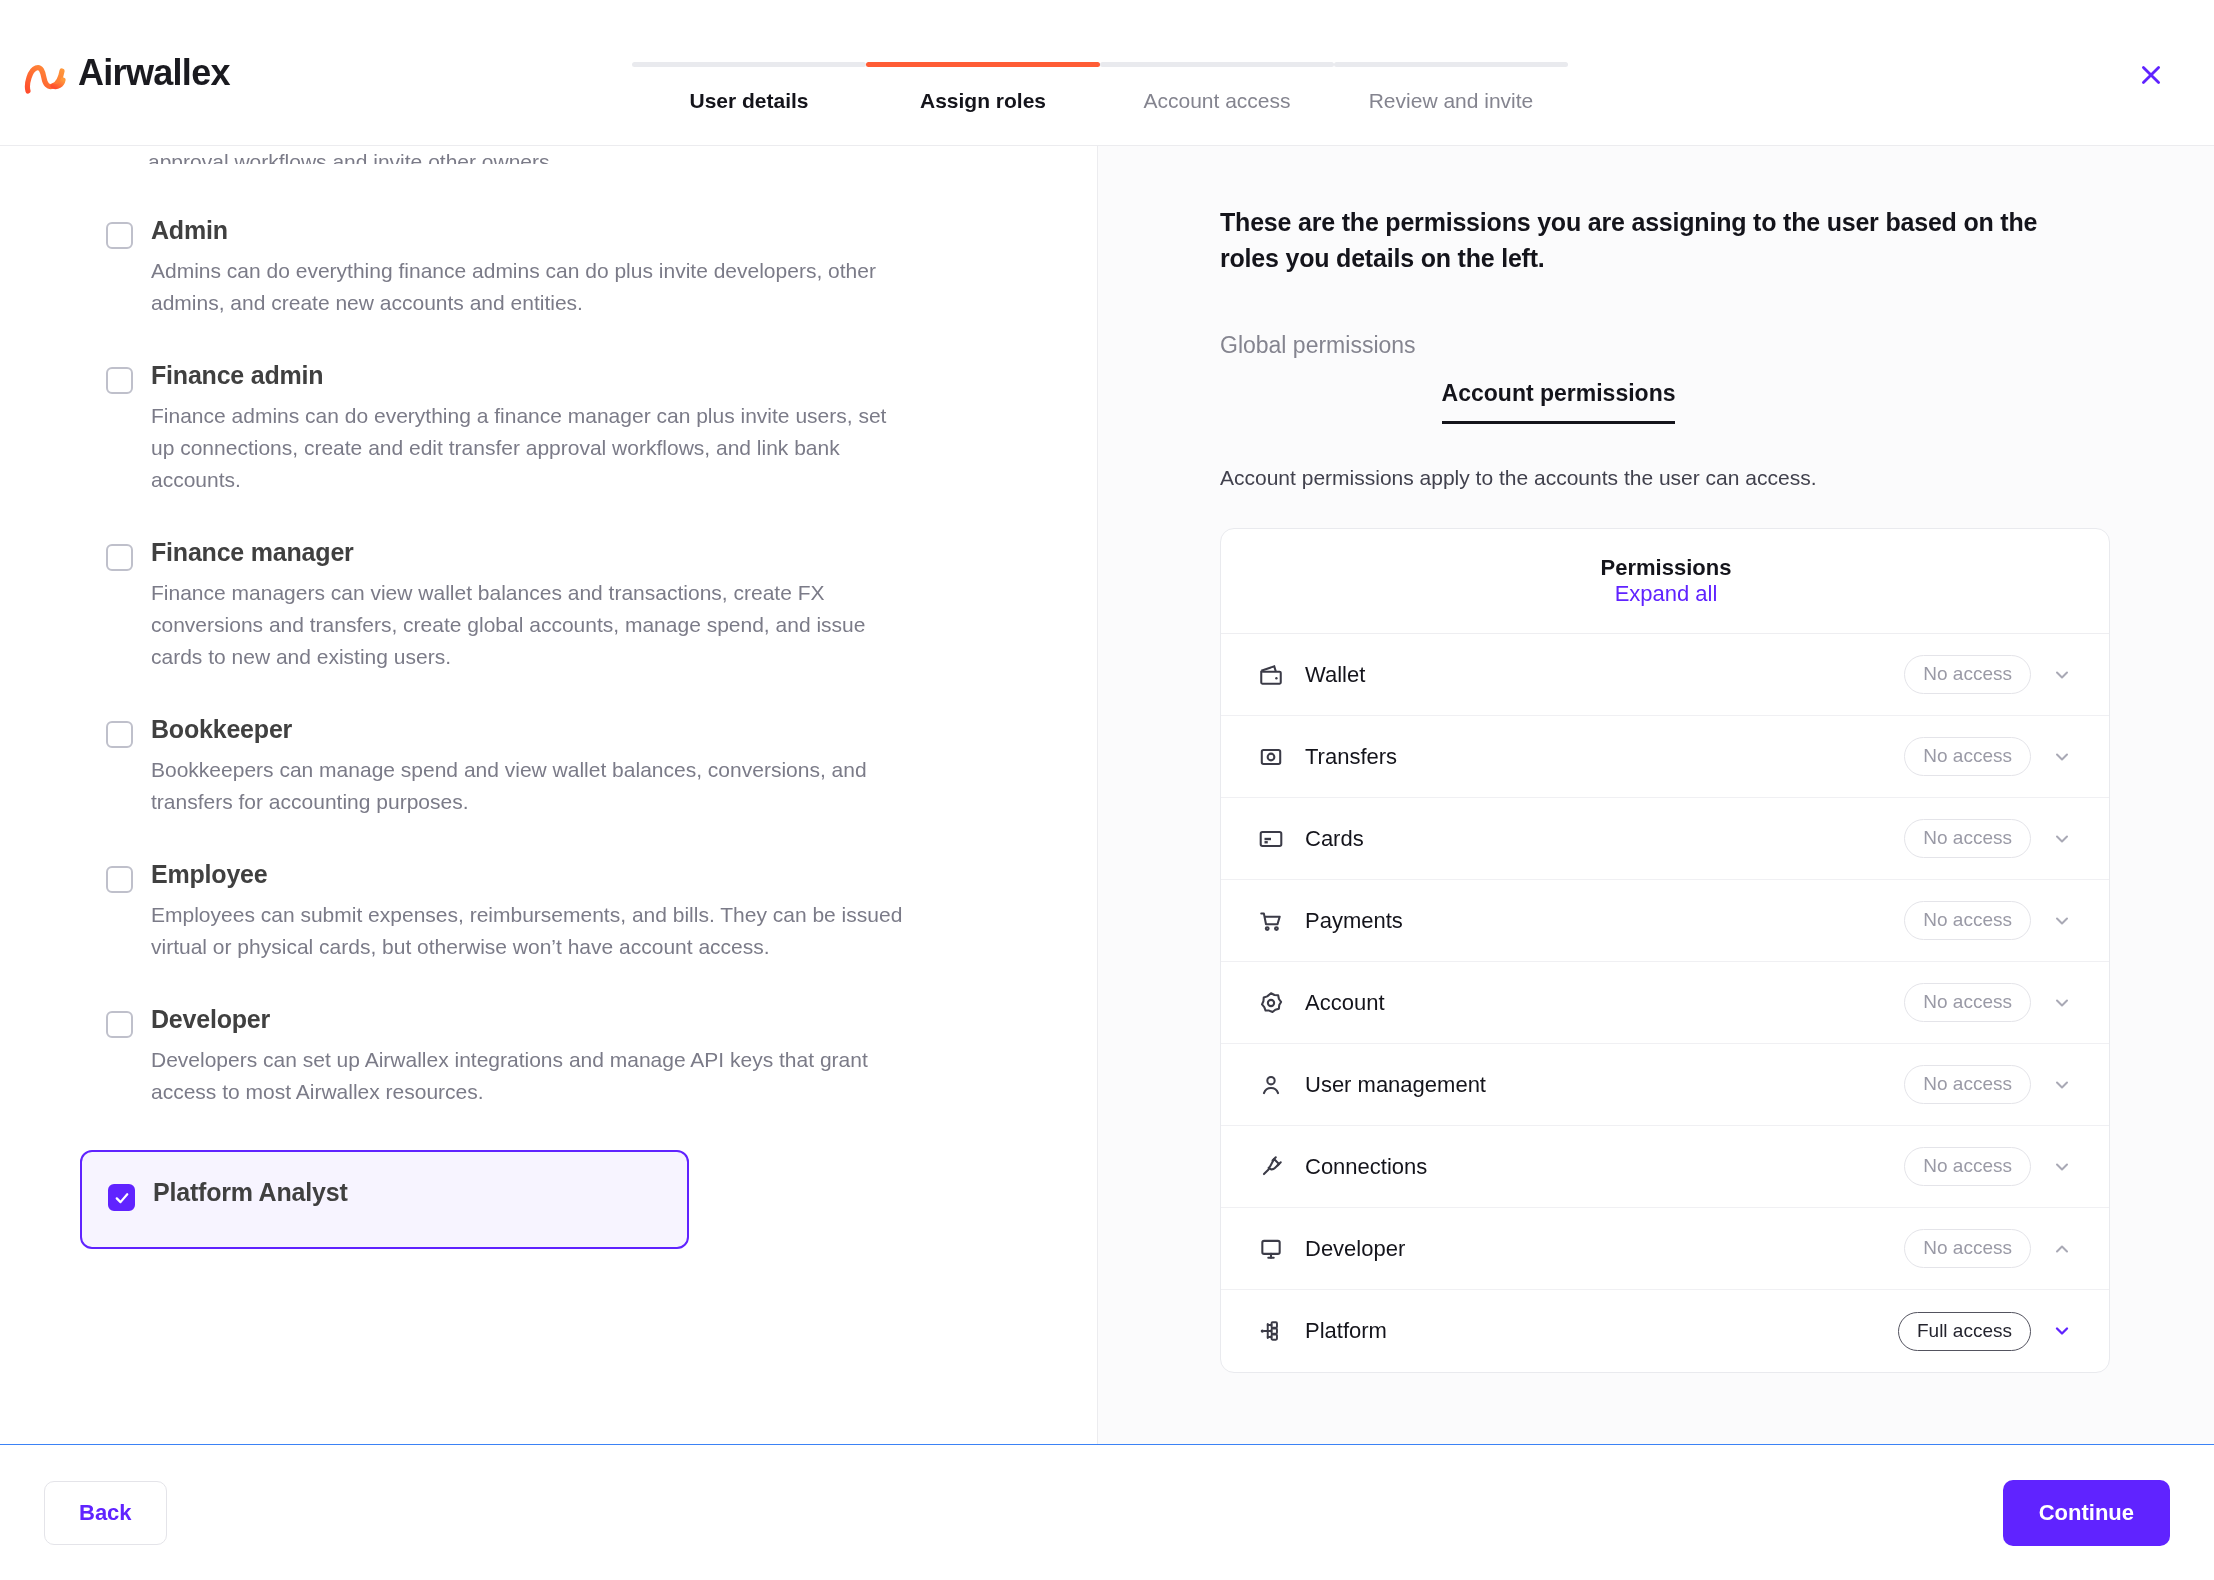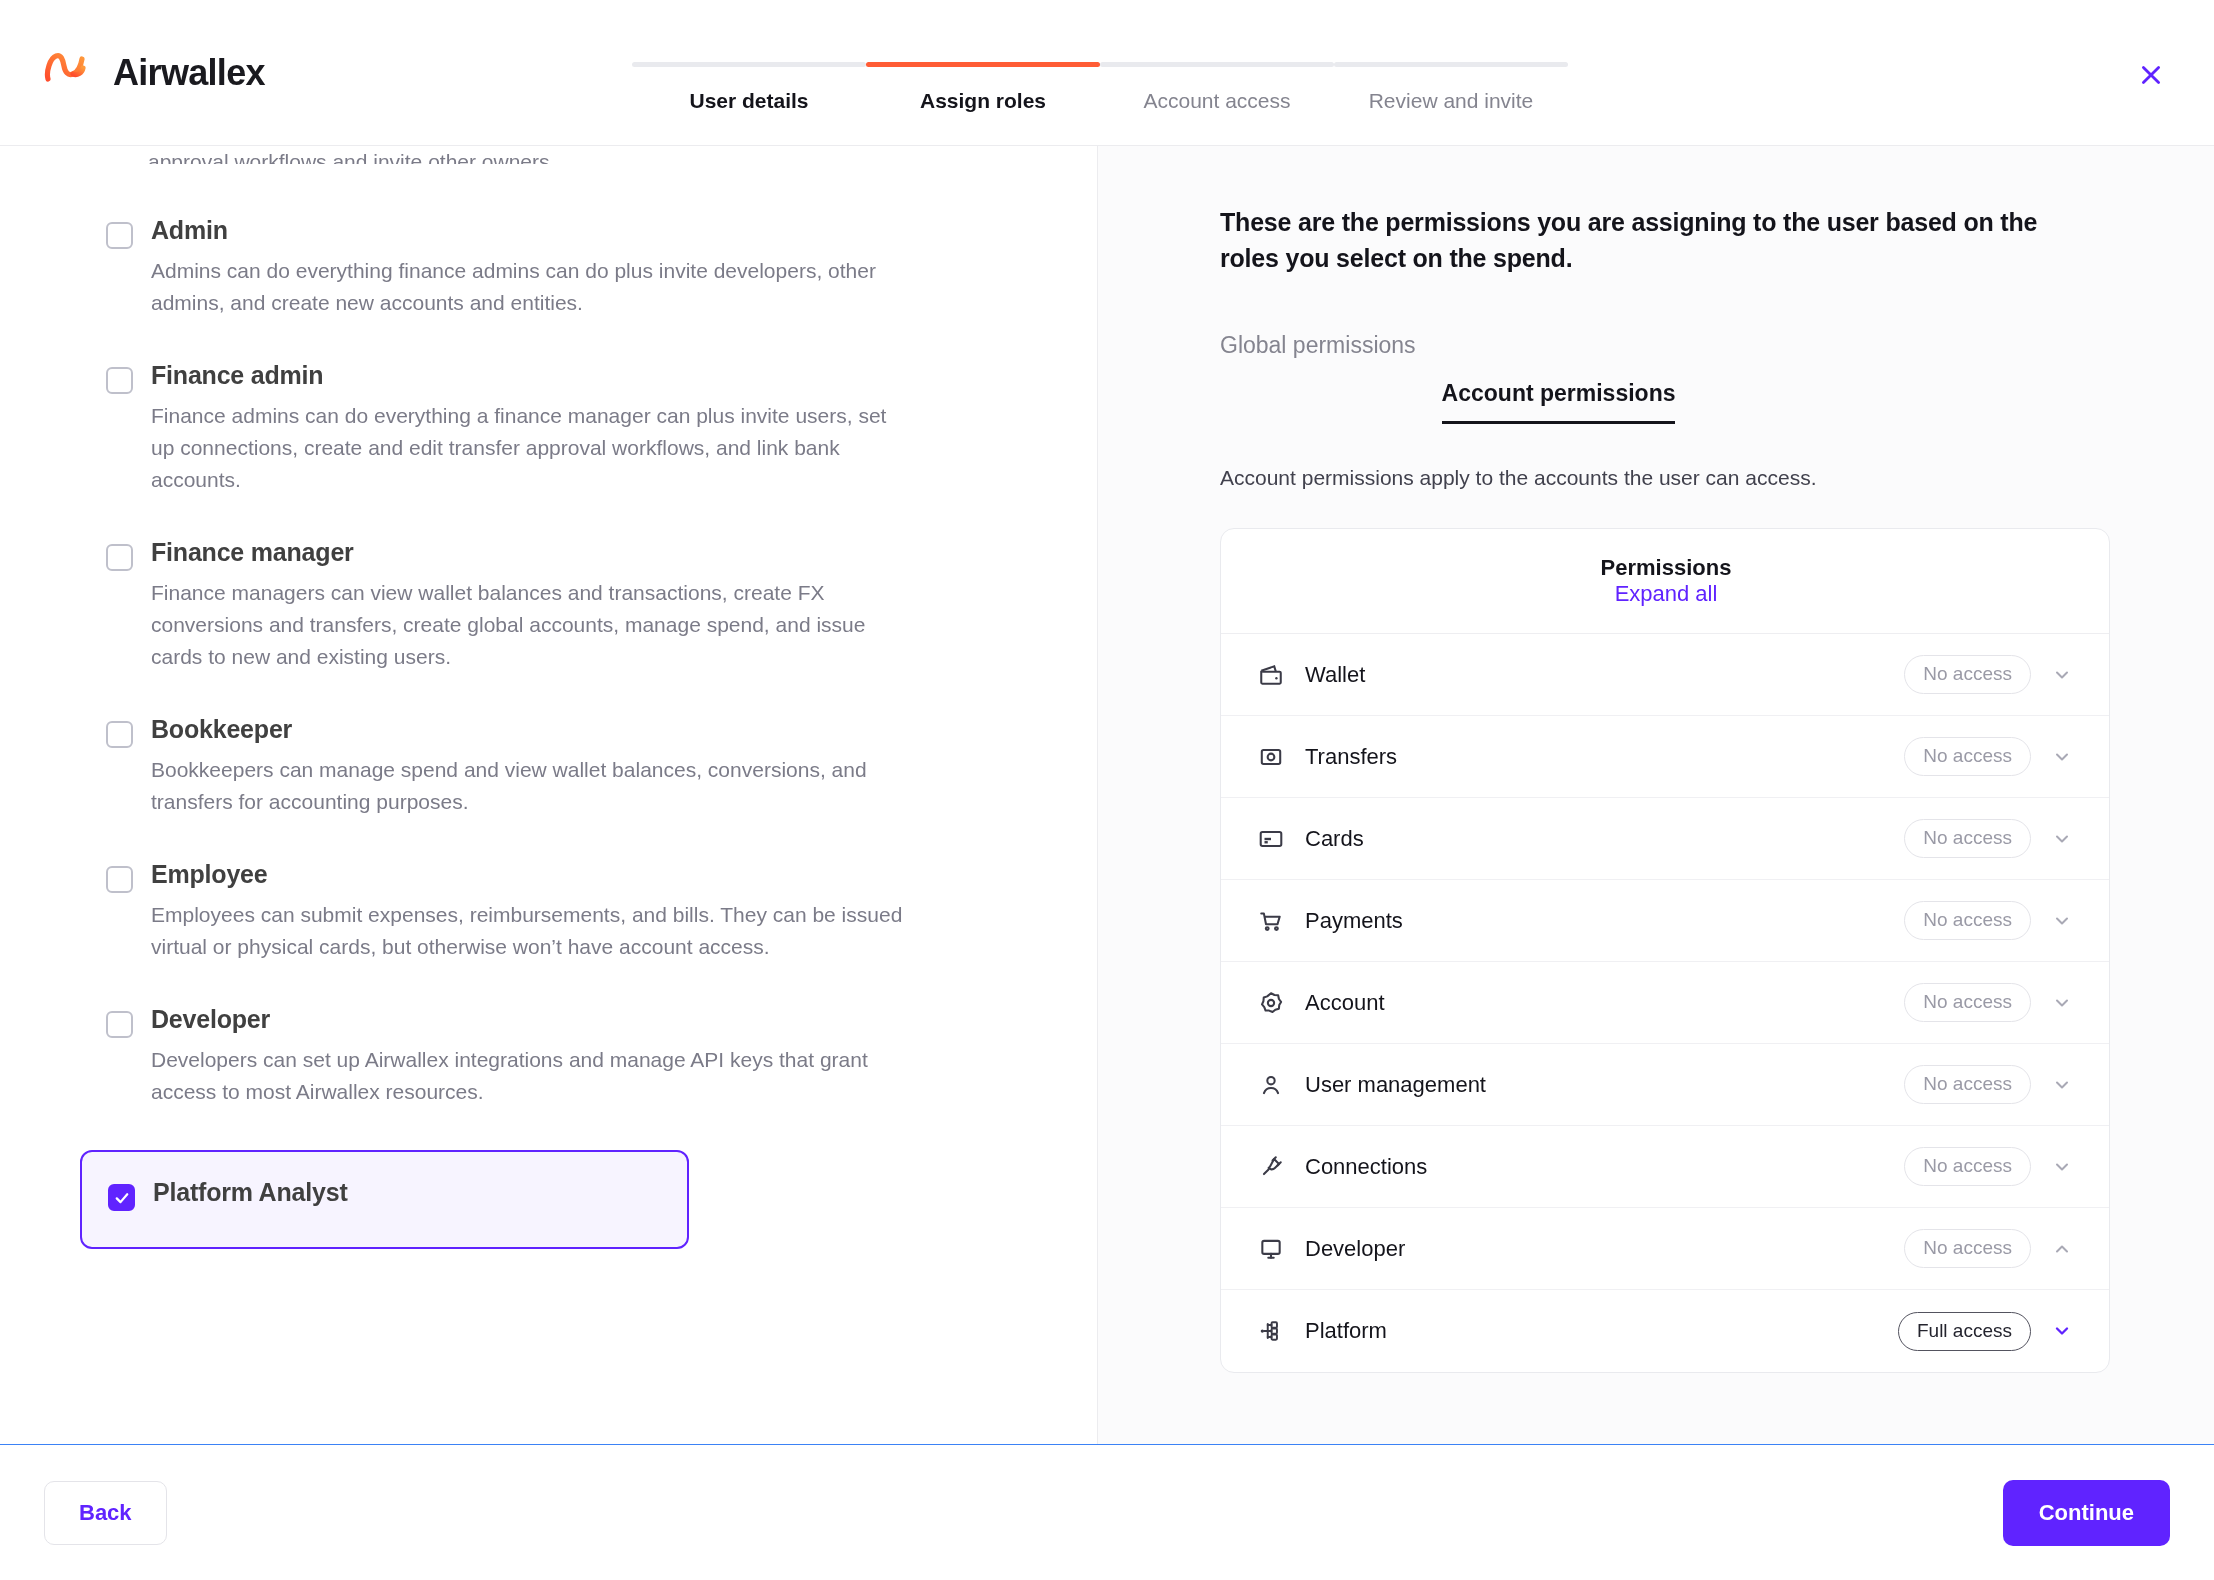--- a/index.html
+++ b/index.html
@@ -18,22 +18,22 @@
 
   
   .header {
     position: relative;
     height: 146px;
     flex: 0 0 146px;
     border-bottom: 1px solid #ececef;
     background: #fff;
   }
   .logo {
-    position: absolute; left: 44px; top: 52px;
-    display: flex; align-items: flex-start; gap: 25px;
+    position: absolute; left: 24px; top: 52px;
+    display: flex; align-items: flex-end; gap: 10px;
   }
   .logo-mark { width: 44px; height: 30px; display: block; }
   .logo-text {
     font-size: 36px; font-weight: 700; color: #1a1a1f;
     letter-spacing: -0.7px;
   }
 
   .stepper {
     position: absolute; left: 632px; top: 62px;
     width: 936px;
@@ -336,21 +336,21 @@
             <div class="role-body">
               <div class="role-title">Platform Analyst</div>
             </div>
           </div>
         </div>
 
       </div>
     </div>
 
     <div class="right-pane">
-      <div class="rp-intro">These are the permissions you are assigning to the user based on the roles you select on the spend.</div>
+      <div class="rp-intro">These are the permissions you are assigning to the user based on the roles you details on the left.</div>
 
       <div class="tabs">
         <div class="tab">Global permissions</div>
         <div class="tab active">Account permissions</div>
       </div>
 
       <div class="rp-sub">Account permissions apply to the accounts the user can access.</div>
 
       <div class="perm-card">
         <div class="perm-head">

